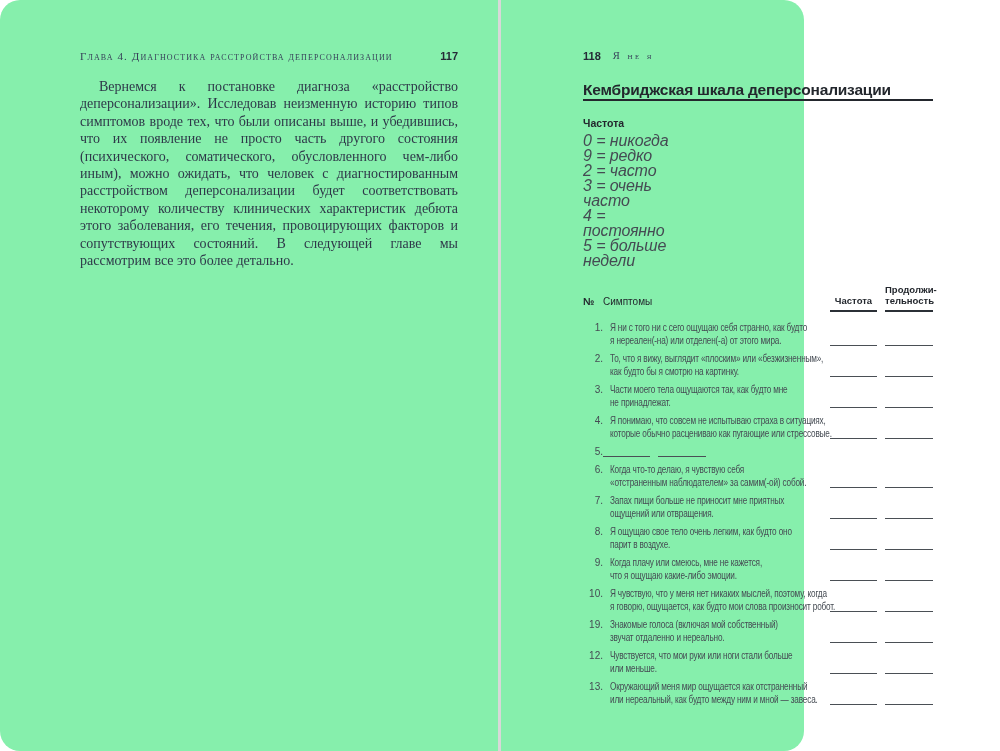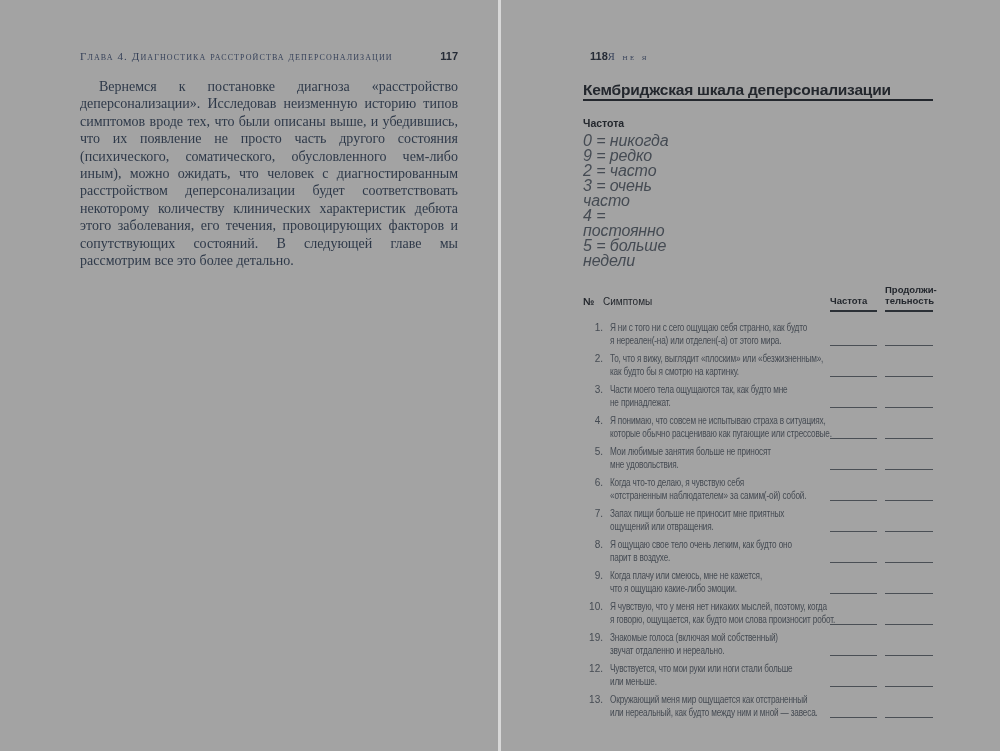--- a/index.html
+++ b/index.html
@@ -1,21 +1,21 @@
 <!DOCTYPE html>
 <html><head>
 <meta charset="utf-8">
 <style>
   html, body {
     margin: 0; padding: 0;
     width: 1000px; height: 751px;
     background: #ffffff;
     overflow: hidden;
   }
-  .spread { position: relative; width: 1000px; height: 751px; background: #a3a3a3; }
+  .spread { position: relative; width: 804px; height: 751px; background: #86efac; border-radius: 20px; }
   .gutter {
     position: absolute; left: 498px; top: 0;
     width: 3px; height: 751px; background: #d8d8d8;
   }
 
   
   .page-left {
     position: absolute; left: 80px; top: 50px; width: 378px;
     font-family: "Liberation Serif", serif;
     color: #2e3949;
@@ -38,21 +38,21 @@
     text-align: justify; text-indent: 19px;
     color: #2e3949;
   }
 
   
   .page-right {
     position: absolute; left: 583px; top: 50px; width: 350px;
     font-family: "Liberation Sans", sans-serif;
     color: #3a4048;
   }
-  .runhead-right { display: flex; align-items: center; gap: 0; margin-left: 7px; }
+  .runhead-right { display: flex; align-items: flex-start; gap: 12px; }
   .rh-num-r { font-weight: bold; font-size: 11px; color: #252b36; }
   .rh-book {
     font-family: "Liberation Serif", serif;
     font-variant: small-caps; letter-spacing: 2.5px;
     font-size: 10.5px; color: #37425a;
   }
   .scale-title {
     margin: 19px 0 0 0;
     font-size: 15.5px; font-weight: bold; color: #23272d;
     letter-spacing: -0.2px;
@@ -62,21 +62,21 @@
   .legend-col-freq { width: 102px; }
   .legend-col-dur { flex: 1; }
   .legend-head { font-weight: bold; font-size: 10.5px; color: #23272d; line-height: 14px; margin-bottom: 3px; }
   .legend-item { font-size: 16px; line-height: 15px; color: #454b53; letter-spacing: -0.1px; font-style: italic; }
 
   .table { margin-top: 17px; }
   .thead { display: flex; align-items: flex-end; }
   .th-num { width: 20px; font-weight: bold; font-size: 10px; color: #23272d; padding-bottom: 5px; }
   .th-sym { flex: 1; font-weight: normal; font-size: 10px; color: #23272d; padding-bottom: 5px; }
   .th-col {
-    width: 47px; 
+    width: 47px; text-align: center;
     font-weight: bold; font-size: 9.5px; line-height: 10.5px; color: #23272d;
     border-bottom: 2px solid #2b3036; padding-bottom: 4px;
   }
   .th-col-dur { width: 48px; margin-left: 8px; }
 
   .rows { margin-top: 9px; display: flex; flex-direction: column; gap: 5px; }
   .row { display: flex; align-items: flex-end; }
   .row-num {
     width: 20px; text-align: right; font-size: 10px; color: #454b53;
     align-self: flex-start; line-height: 13px;
@@ -181,24 +181,20 @@
             <div class="row-text">
               <div class="cline">Я понимаю, что совсем не испытываю страха в ситуациях,</div>
               <div class="cline">которые обычно расцениваю как пугающие или стрессовые.</div>
             </div>
             <div class="blank"></div>
             <div class="blank blank-dur"></div>
           </div>
 
           <div class="row">
             <div class="row-num">5.</div>
-            <div class="row-text">
-              <div class="cline">Мои любимые занятия больше не приносят</div>
-              <div class="cline">мне удовольствия.</div>
-            </div>
             <div class="blank"></div>
             <div class="blank blank-dur"></div>
           </div>
 
           <div class="row">
             <div class="row-num">6.</div>
             <div class="row-text">
               <div class="cline">Когда что-то делаю, я чувствую себя</div>
               <div class="cline">«отстраненным наблюдателем» за самим(-ой) собой.</div>
             </div>

